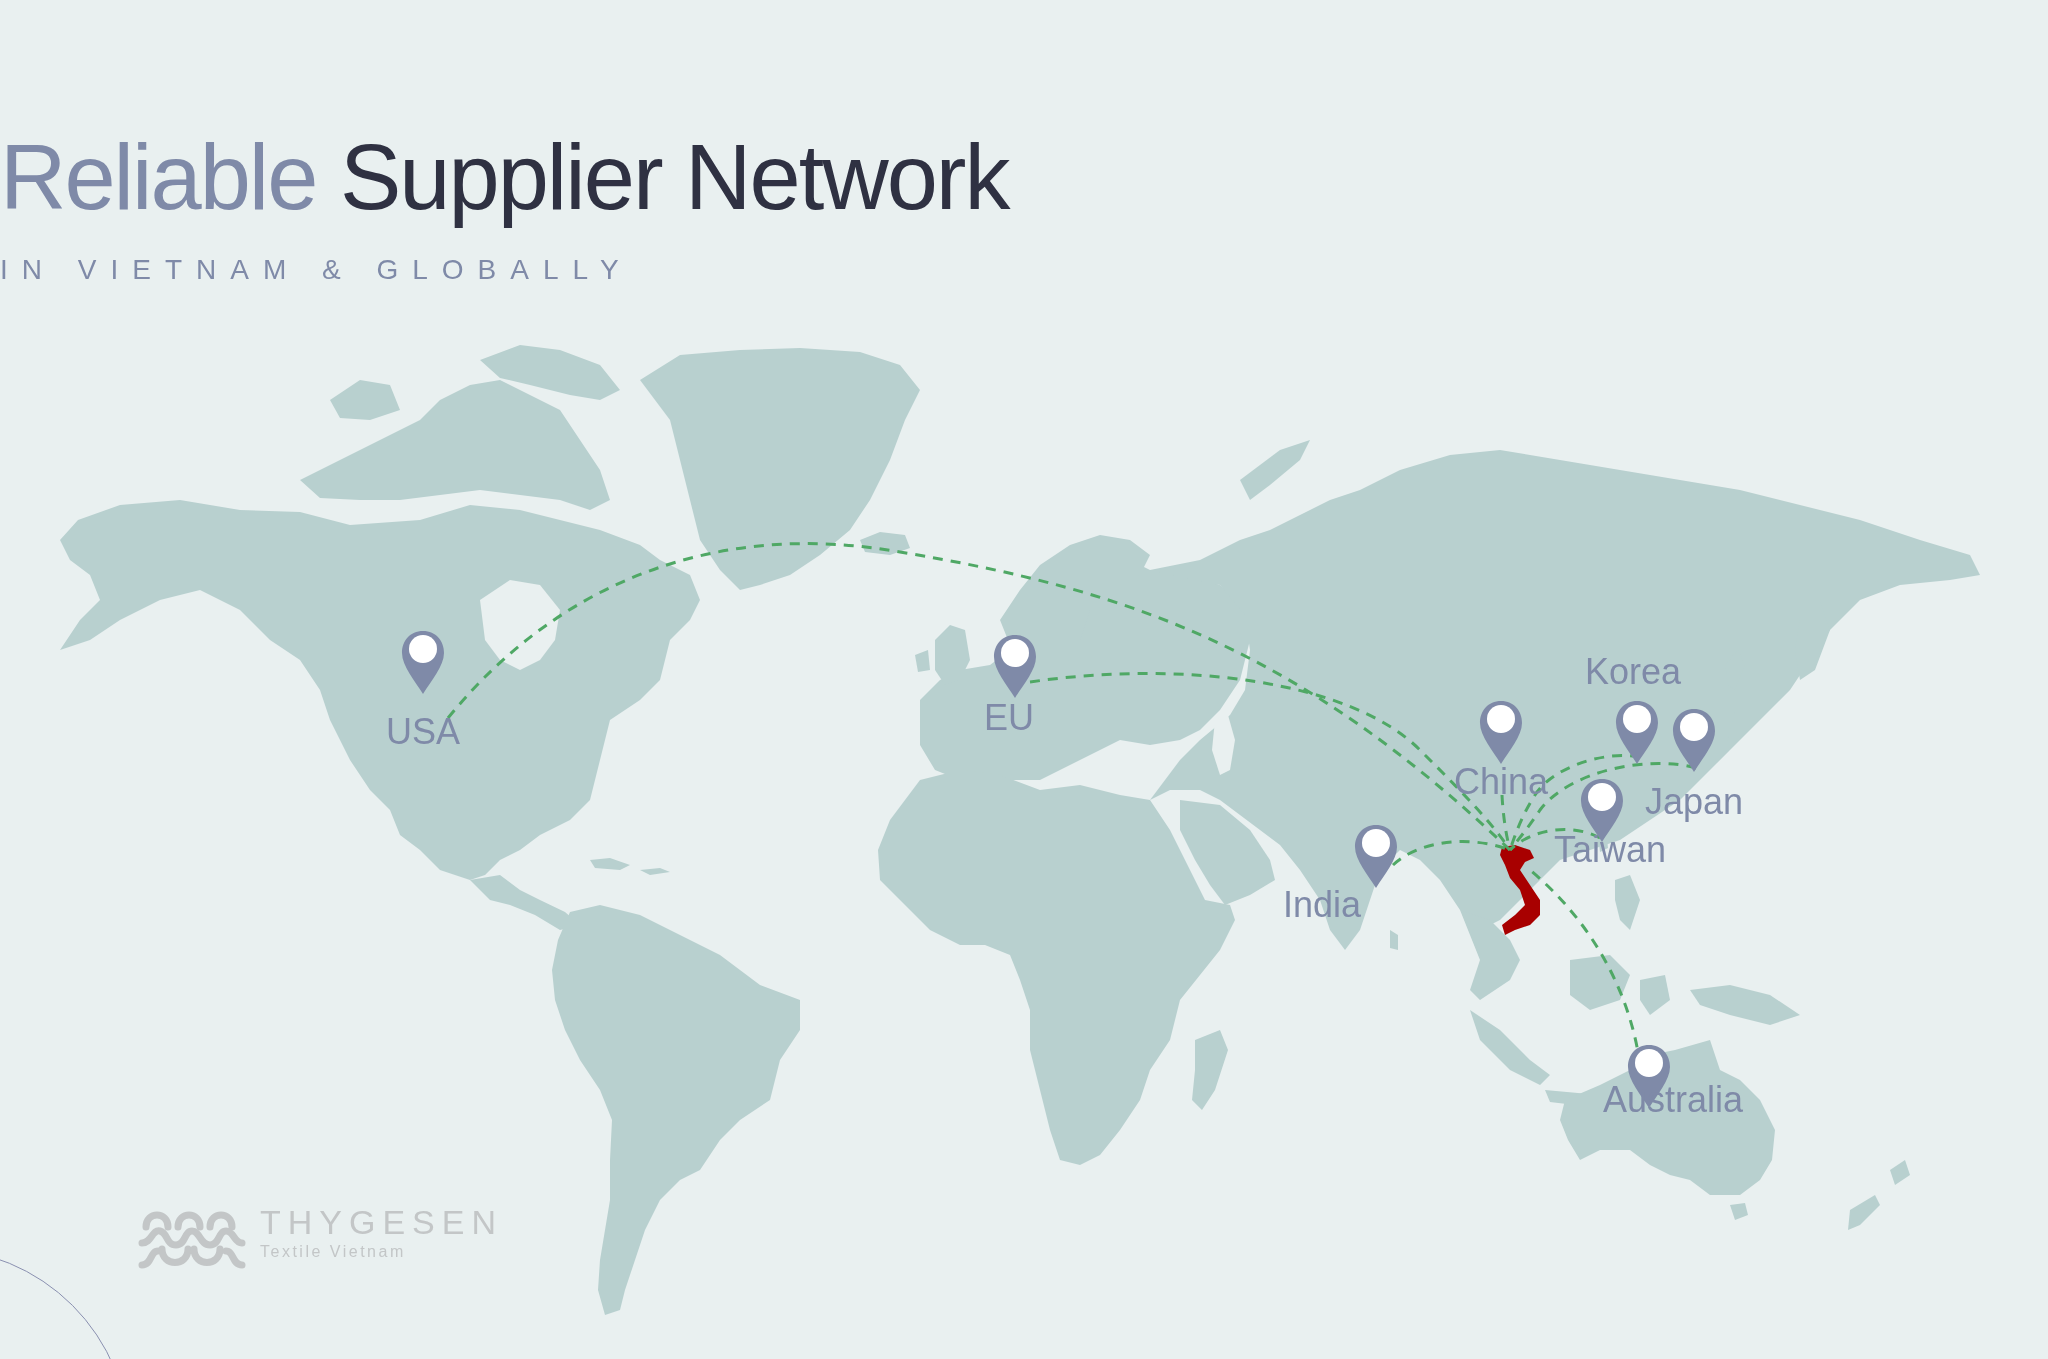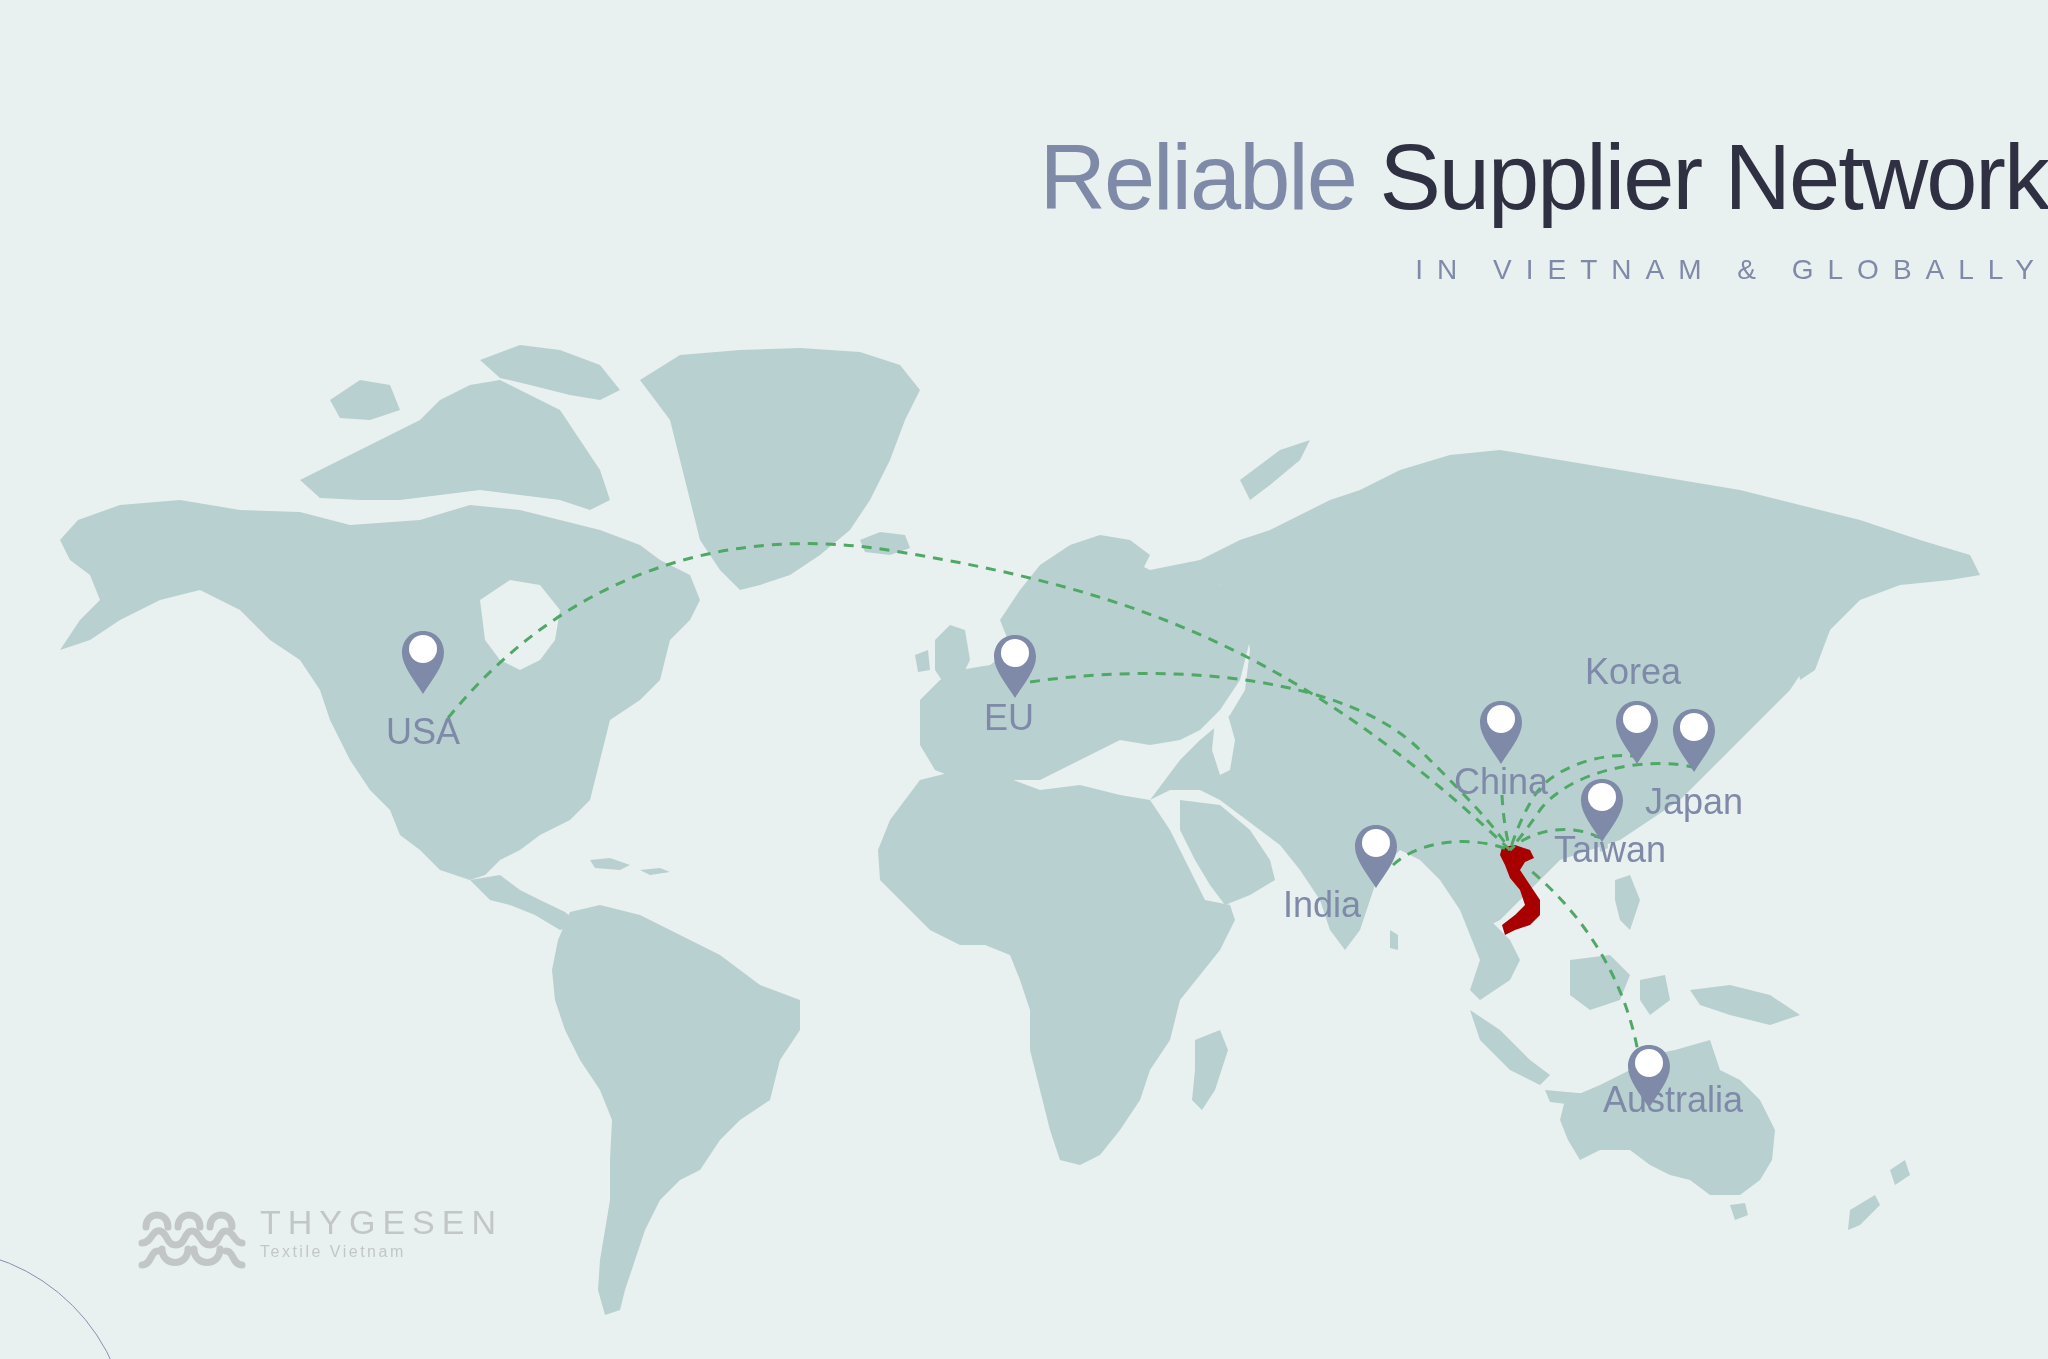--- a/index.html
+++ b/index.html
@@ -4,27 +4,27 @@
 <style>
   html, body { margin: 0; padding: 0; }
   body {
     width: 2048px; height: 1359px; overflow: hidden;
     background: #e9f0f0;
     font-family: "Liberation Sans", "DejaVu Sans", sans-serif;
     position: relative;
   }
   .header { position: absolute; left: 0; top: 0; width: 2048px; text-align: center; }
   .title {
-    position: absolute; top: 122px; left: 0; width: 2048px; text-align: right;
+    position: absolute; top: 122px; left: 0; width: 2048px; text-align: left;
     font-size: 92px; letter-spacing: -2px; line-height: 110px; font-weight: 400;
   }
   .title .t1 { color: #7f8aa8; }
   .title .t2 { color: #2f3142; }
   .subtitle {
-    position: absolute; top: 254px; left: 0; width: 2048px; text-align: right;
+    position: absolute; top: 254px; left: 0; width: 2048px; text-align: left;
     font-size: 28px; letter-spacing: 14px; color: #7f8aa8;
   }
   #map { position: absolute; left: 0; top: 0; width: 2048px; height: 1359px; }
   .land { fill: #b8d0cf; }
   .water { fill: #e9f0f0; }
   .route { fill: none; stroke: #4fa865; stroke-width: 3; stroke-dasharray: 10 8; }
   .pin-body { fill: #7f8aa8; }
   .pin-hole { fill: #ffffff; }
   .pin-label { fill: #7f8aa8; font-family: "Liberation Sans", sans-serif; font-size: 36px; }
   .vn { fill: #a80000; }

